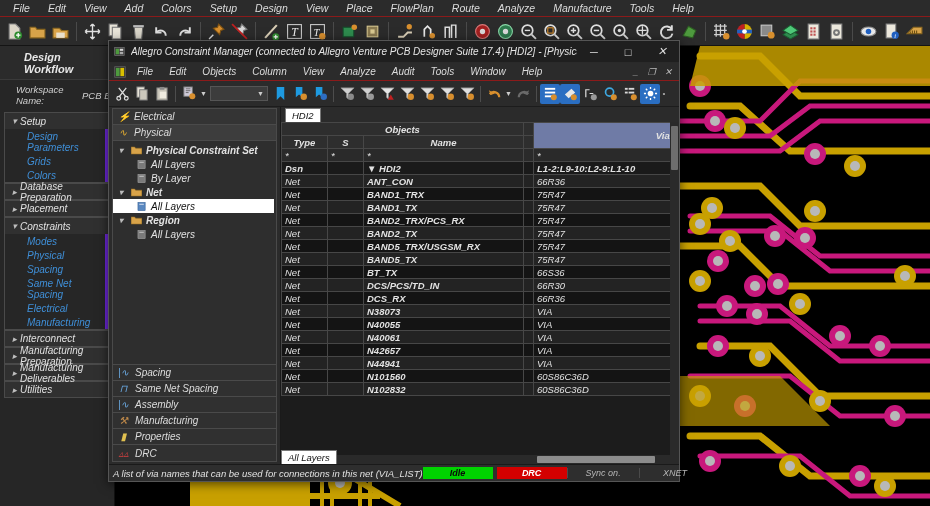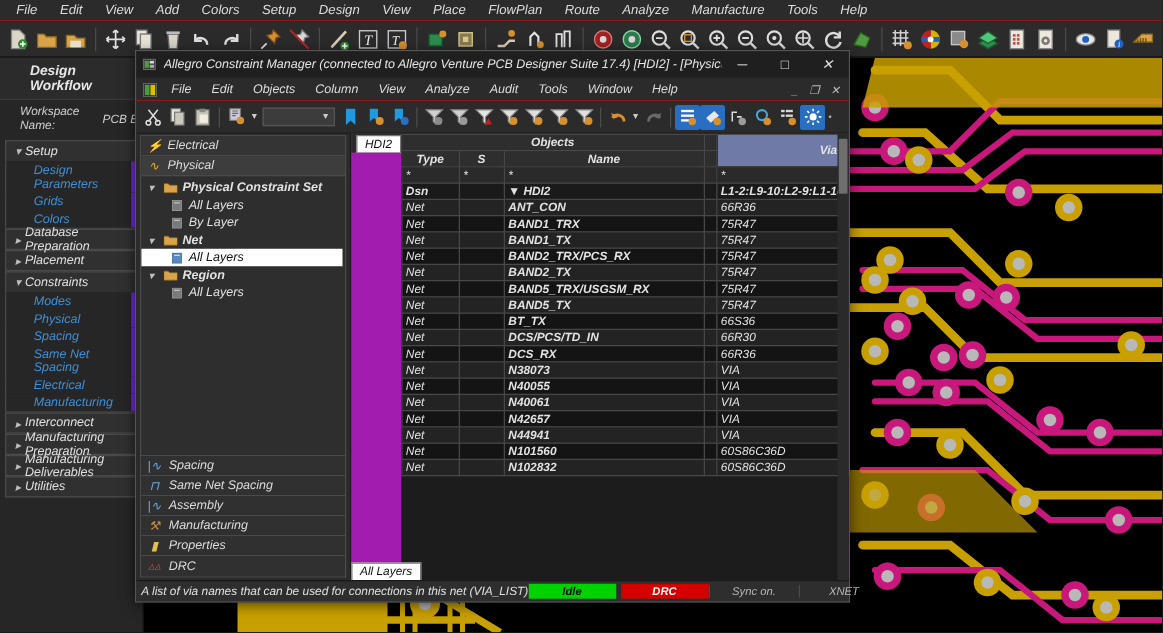--- a/index.html
+++ b/index.html
@@ -181,21 +181,21 @@
   .ws-bottom { margin: 0 3px 2px 3px; border: 1px solid #4a4a4a; border-top:none;}
   .ws-brow {
     height: 16px; display: flex; align-items: center; padding-left: 5px;
     font-size: 10px; color: #dcdcdc; border-bottom: 1px solid #4a4a4a;
     background: #303030;
   }
   .ws-brow:last-child { border-bottom: none; }
   .ws-brow .gl { margin-right: 6px; width: 11px; text-align:center; flex:0 0 auto;}
 
   
-  .grid-panel { flex: 1 1 auto; display: flex; min-width: 0; background: #a21caf; }
+  .grid-panel { flex: 1 1 auto; display: flex; flex-direction: column; min-width: 0; background: #ef4444; }
   .tabstrip { height: 15px; background: #2b2b2b; display: flex; align-items: flex-end; padding-left: 4px; flex:0 0 auto;}
   .tabstrip .tab {
     background: #fff; color: #111; font-size: 9.5px; padding: 1px 6px 1px 6px;
     border: 1px solid #777; border-bottom: none;
   }
   .grid-scroll { flex: 1 1 auto; position: relative; overflow: hidden; background:#1c1c1c; }
   table.cmgrid { border-collapse: collapse; width: 100%; table-layout: fixed; }
   table.cmgrid th, table.cmgrid td {
     border: 1px solid #474747; font-size: 9.5px; color: #e2e2e2;
     padding: 0 3px; height: 13px; overflow: hidden; white-space: nowrap;

